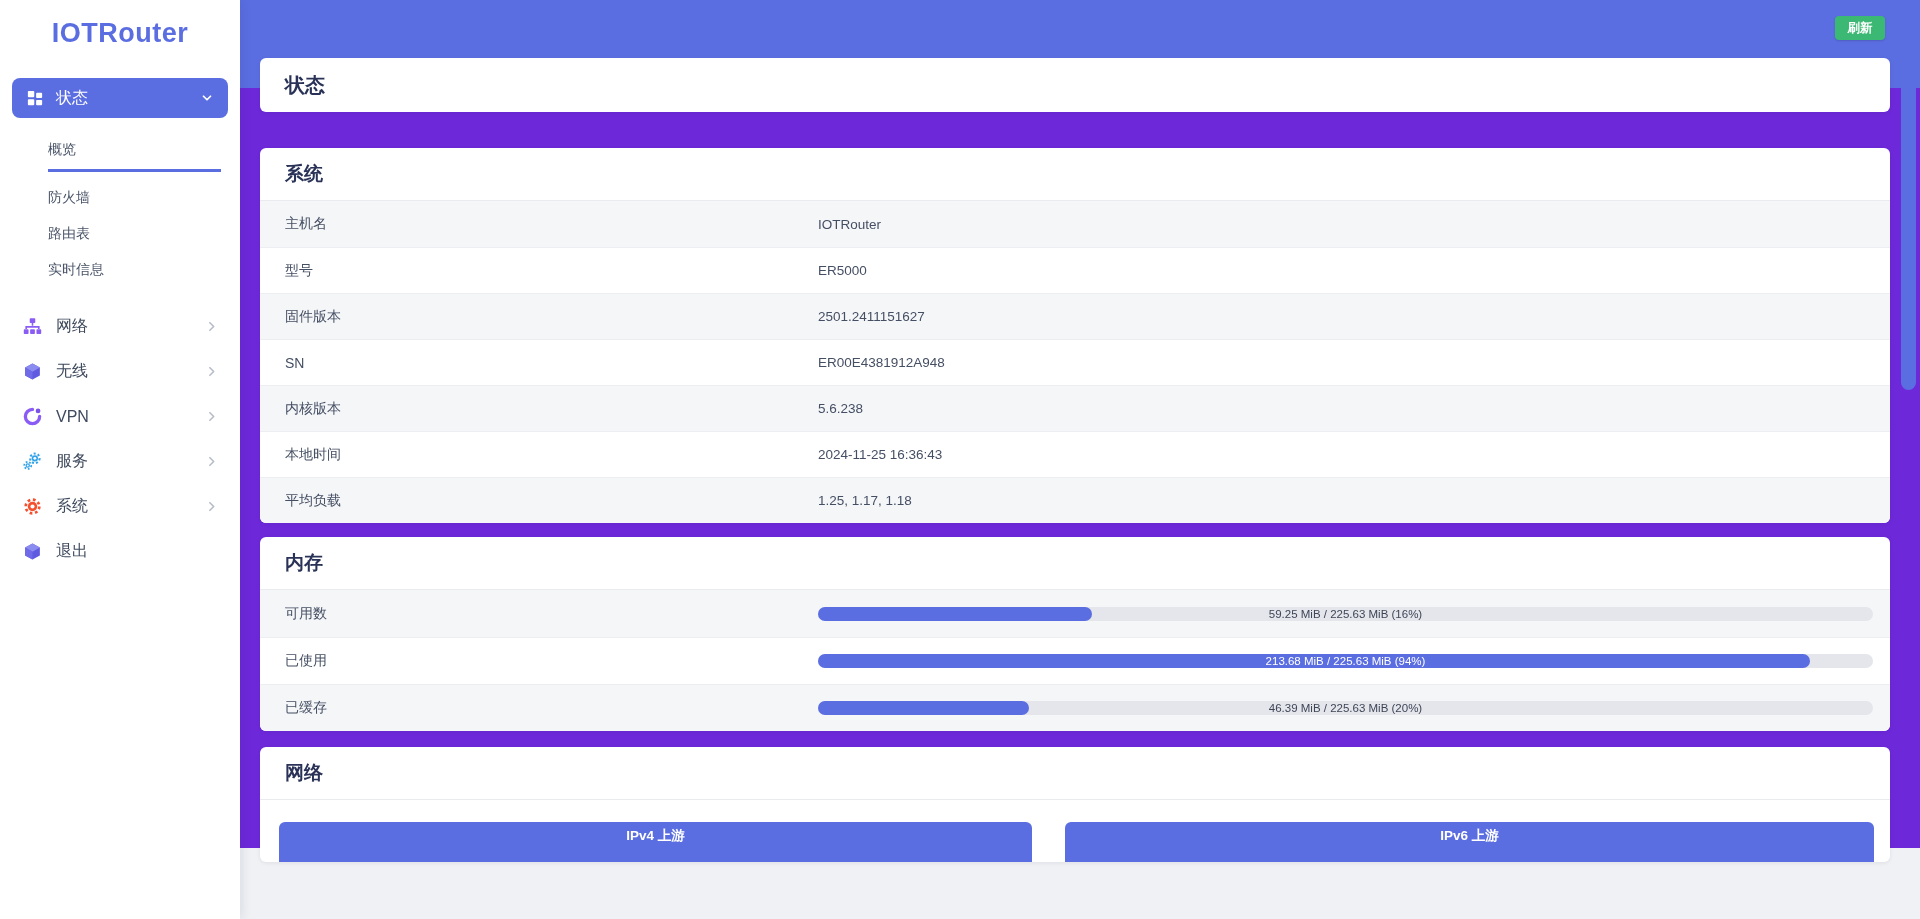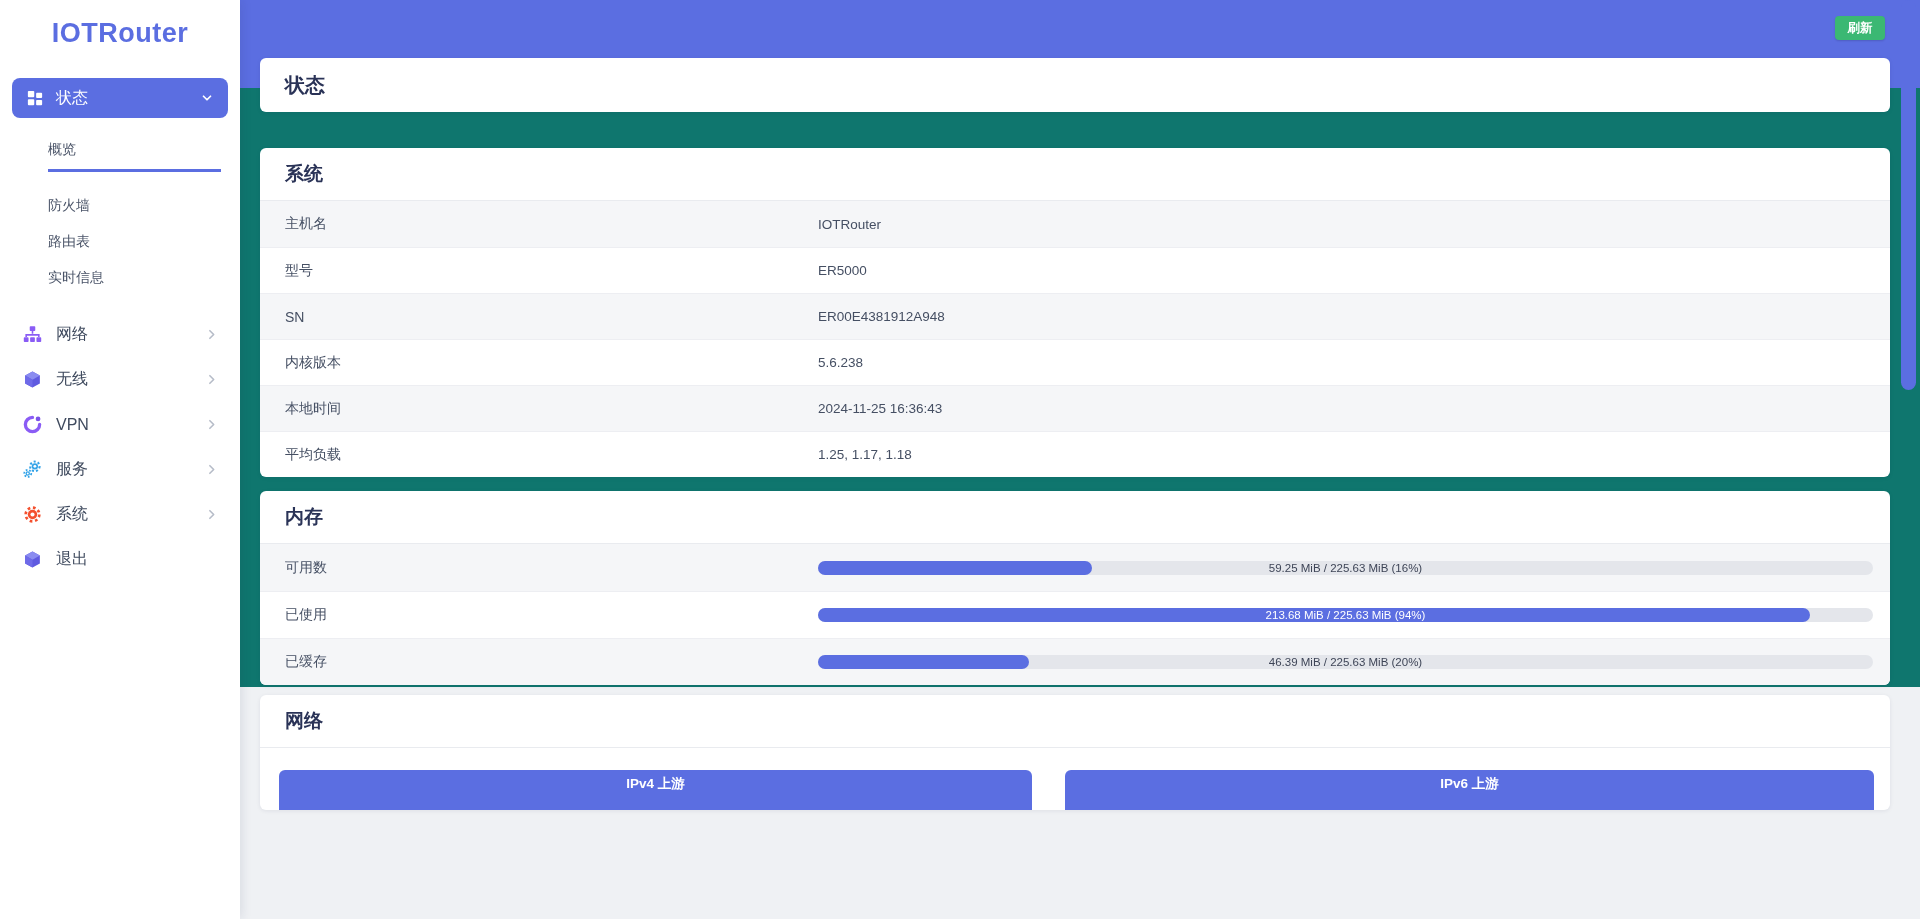--- a/index.html
+++ b/index.html
@@ -10,29 +10,29 @@
   
   .sidebar { position:absolute; left:0; top:0; width:240px; height:919px; background:#ffffff;
     box-shadow:2px 0 10px rgba(30,40,80,.10); z-index:5; }
   .logo { height:66px; display:flex; align-items:center; justify-content:center;
     color:#5B6EE1; font-size:27px; font-weight:bold; letter-spacing:.5px; }
   .nav-active-group { margin:12px 12px 0 12px; height:40px; border-radius:8px; background:#5B6EE1;
     display:flex; align-items:center; padding:0 14px; color:#fff; cursor:pointer; }
   .nav-active-group .glabel { flex:1; margin-left:12px; font-size:16px; }
   .subnav { margin:14px 19px 8px 48px; }
   .subnav-item { padding:9px 0; font-size:14px; color:#4A5468; cursor:pointer; }
-  .subnav-item.active { border-bottom:3px solid #5B6EE1; padding-bottom:10px; margin-bottom:16px; }
+  .subnav-item.active { border-bottom:3px solid #5B6EE1; padding-bottom:10px; margin-bottom:8px; }
   .groups { margin-top:16px; }
   .group-item { height:45px; display:flex; align-items:center; padding:0 22px; cursor:pointer; }
   .group-item .gicon { width:20px; height:20px; display:flex; align-items:center; justify-content:center; }
   .group-item .glabel { flex:1; margin-left:14px; font-size:16px; color:#3F4A5E; }
   svg { display:block; }
 
   
-  .main { position:absolute; left:240px; top:0; right:0; height:687px; background:#0f766e; }
+  .main { position:absolute; left:240px; top:0; right:0; height:848px; background:#6d28d9; }
   .band { position:absolute; left:0; top:0; right:0; height:88px; background:#5B6EE1; }
   .refresh-btn { position:absolute; top:16px; right:35px; width:50px; height:24px; background:#3BB873;
     border:none; border-radius:4px; color:#fff; font-size:12.5px; font-weight:bold; cursor:pointer;
     font-family:inherit; box-shadow:0 1px 2px rgba(0,0,0,.15); }
   .scroll-thumb { position:absolute; right:4px; top:0; width:15px; height:390px; border-radius:8px;
     background:#5B6EE1; z-index:6; cursor:grab; }
 
   .content { position:absolute; top:58px; left:20px; width:1630px; }
   .card { background:#fff; border-radius:6px; box-shadow:0 1px 4px rgba(20,30,60,.08); overflow:hidden; }
   .title-card { height:54px; display:flex; align-items:center; padding-left:25px; margin-bottom:36px; }
@@ -209,38 +209,42 @@
         </div>
         <div class="trow">
           <div class="tlabel">主机名</div>
           <div class="tvalue">IOTRouter</div>
         </div>
         <div class="trow">
           <div class="tlabel">型号</div>
           <div class="tvalue">ER5000</div>
         </div>
         <div class="trow">
+          <div class="tlabel">固件版本</div>
+          <div class="tvalue">2501.2411151627</div>
+        </div>
+        <div class="trow">
           <div class="tlabel">SN</div>
           <div class="tvalue">ER00E4381912A948</div>
         </div>
         <div class="trow">
           <div class="tlabel">内核版本</div>
           <div class="tvalue">5.6.238</div>
         </div>
         <div class="trow">
           <div class="tlabel">本地时间</div>
           <div class="tvalue">2024-11-25 16:36:43</div>
         </div>
         <div class="trow">
           <div class="tlabel">平均负载</div>
           <div class="tvalue">1.25, 1.17, 1.18</div>
         </div>
       </div>
 
-      <div class="card section-card" style="margin-bottom:10px;">
+      <div class="card section-card" style="margin-bottom:16px;">
         <div class="section-head">
           <div class="section-title">内存</div>
         </div>
         <div class="trow mrow">
           <div class="tlabel">可用数</div>
           <div class="barwrap">
             <div class="track"></div>
             <div class="fill" style="width: 26%;"></div>
             <div class="bartext">59.25 MiB / 225.63 MiB (16%)</div>
           </div>

